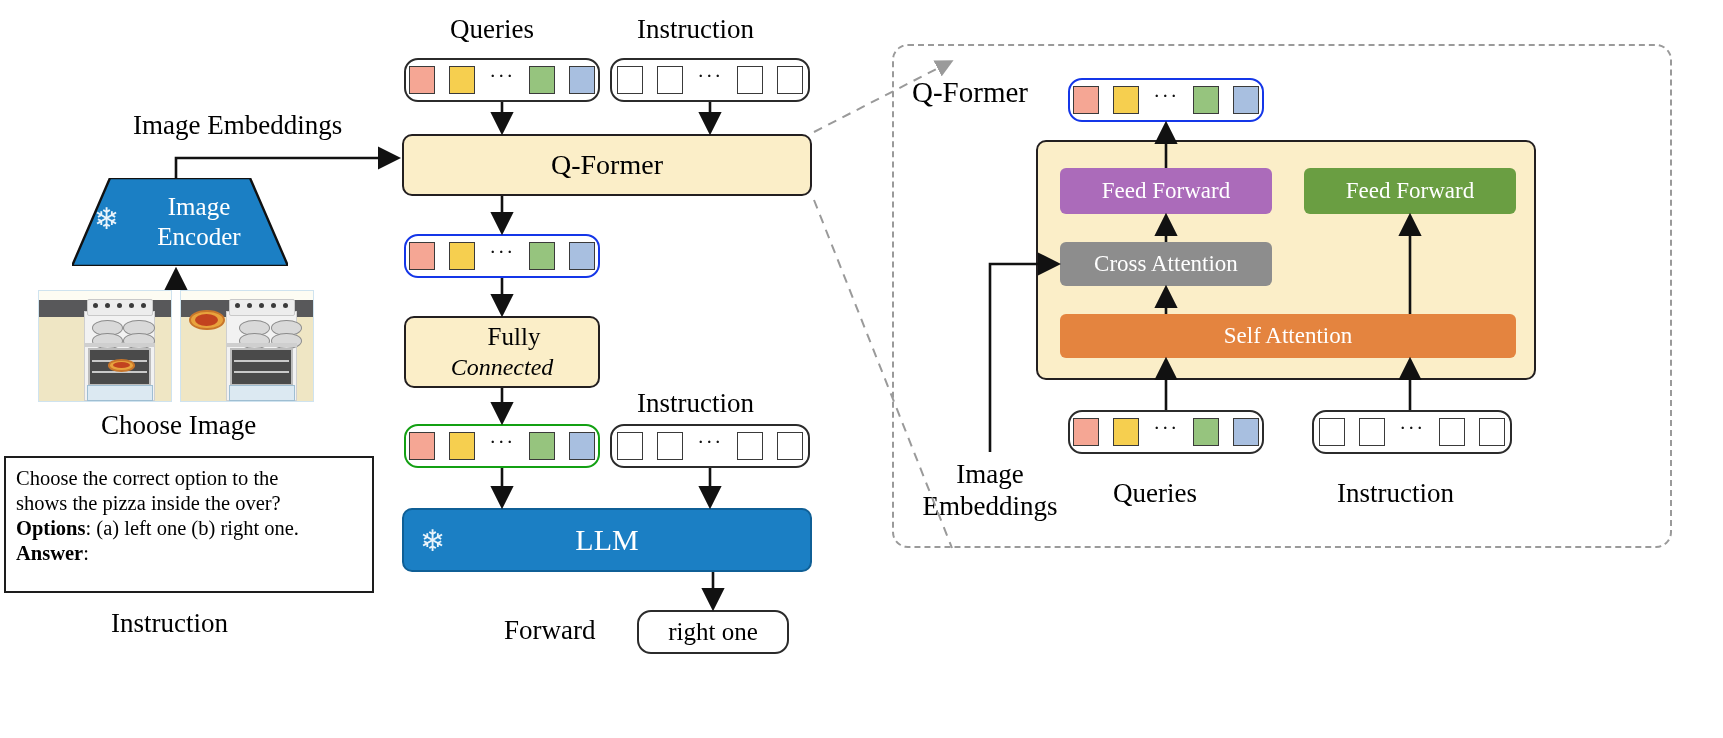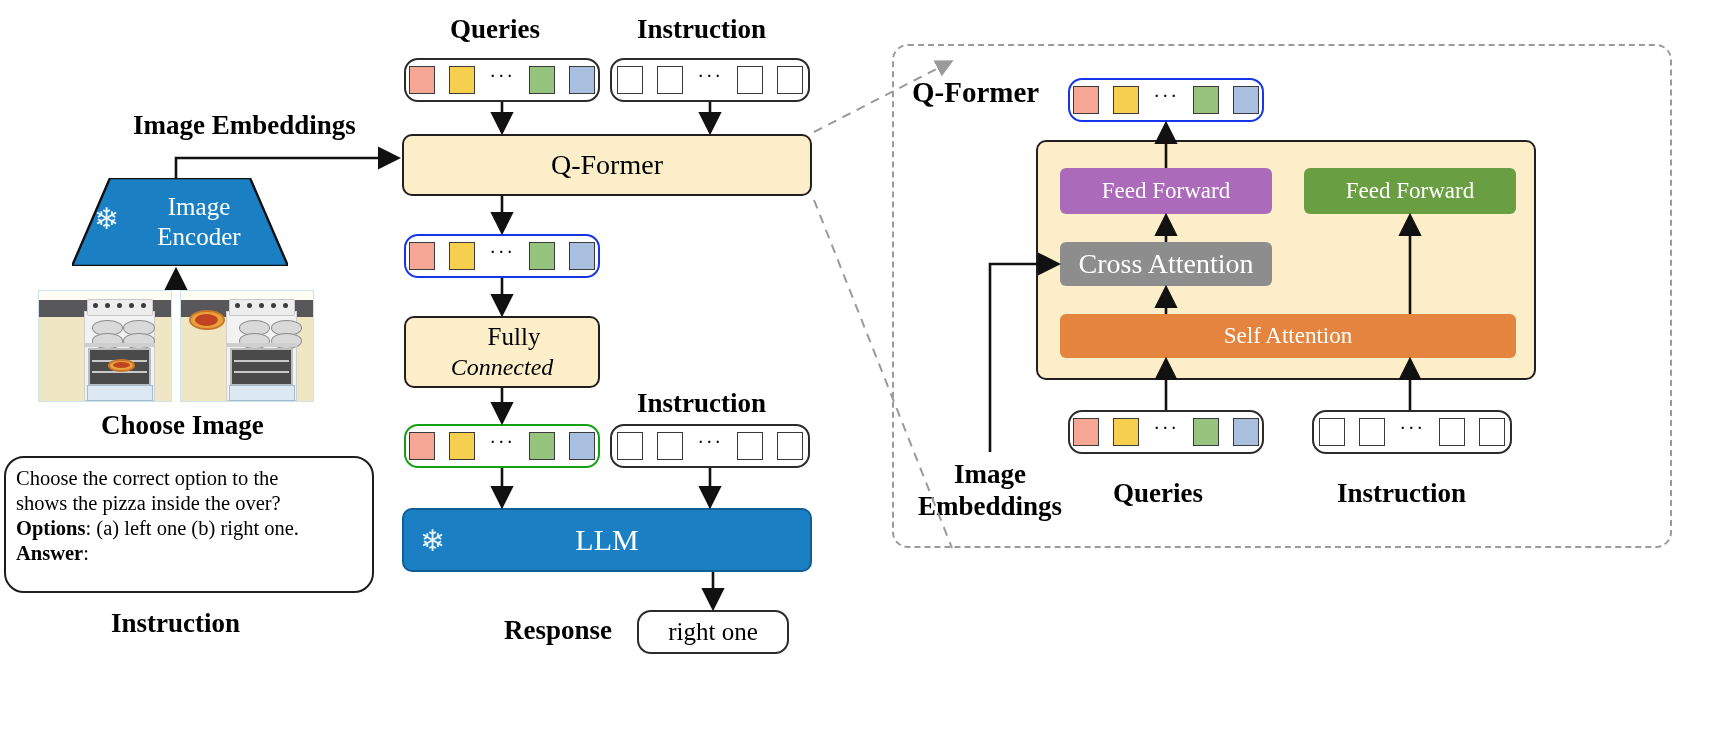--- a/index.html
+++ b/index.html
@@ -21,24 +21,24 @@
 
   
   .block{position:absolute;box-sizing:border-box;display:flex;align-items:center;
          justify-content:center;border-radius:10px;}
   .cream{background:#fbeec8;border:2.2px solid #231f20;}
   .bluebox{background:#1b7fc4;border:2.2px solid #0f5f96;color:#fff;}
   .inner{position:absolute;box-sizing:border-box;display:flex;align-items:center;
          justify-content:center;border-radius:6px;color:#fff;}
 
   
-  .cap{position:absolute;font-weight:bold;white-space:nowrap;}
-
-  
-  .card{position:absolute;border:2.2px solid #1d1d1d;border-radius:20px;
+  .cap{position:absolute;font-weight:normal;white-space:nowrap;}
+
+  
+  .card{position:absolute;border:2.2px solid #1d1d1d;border-radius:0;
         background:#fff;box-sizing:border-box;padding:8px 10px 6px 10px;
         font-size:20.5px;line-height:25px;}
 
   
   .panel{position:absolute;border:2px dashed #9a9a9a;border-radius:16px;
          box-sizing:border-box;}
 
   svg.overlay{position:absolute;left:0;top:0;width:1723px;height:738px;
               pointer-events:none;}
 
@@ -202,21 +202,21 @@
     <span class="dots">···</span>
     <div class="tok empty"></div>
     <div class="tok empty"></div>
   </div>
 
 <div class="block bluebox" style="left:402px;top:508px;width:410px;height:64px;">
   <span class="abs" style="left:16px;top:16px;font-size:30px;line-height:30px;color:#eaf4fb;">❄</span>
   <span style="font-size:30px;">LLM</span>
 </div>
 
-<div class="cap" style="left:504px;top:615px;font-size:27px;">Response</div>
+<div class="cap" style="left:504px;top:615px;font-size:27px;">Forward</div>
 <div class="strip" style="left:637px;top:610px;width:152px;height:44px;">
   <span style="font-size:25px;">right one</span>
 </div>
 
 <div class="panel" style="left:892px;top:44px;width:780px;height:504px;"></div>
 
 <div class="cap" style="left:912px;top:76px;font-size:29px;">Q-Former</div>
 
 <div class="strip blue" style="left:1068px;top:78px;width:196px;height:44px;">
     <div class="tok" style="background: rgb(245, 166, 148);"></div>
@@ -228,21 +228,21 @@
 
 <div class="block cream" style="left:1036px;top:140px;width:500px;height:240px;"></div>
 
 <div class="inner" style="left:1060px;top:168px;width:212px;height:46px;background:#ab6bba;">
   <span style="font-size:23px;">Feed Forward</span>
 </div>
 <div class="inner" style="left:1304px;top:168px;width:212px;height:46px;background:#6a9e42;">
   <span style="font-size:23px;">Feed Forward</span>
 </div>
 <div class="inner" style="left:1060px;top:242px;width:212px;height:44px;background:#8d8d8d;">
-  <span style="font-size:28px;">Cross Attention</span>
+  <span style="font-size:23px;">Cross Attention</span>
 </div>
 <div class="inner" style="left:1060px;top:314px;width:456px;height:44px;background:#e4843f;">
   <span style="font-size:23px;">Self Attention</span>
 </div>
 
 <div class="strip" style="left:1068px;top:410px;width:196px;height:44px;">
     <div class="tok" style="background: rgb(245, 166, 148);"></div>
     <div class="tok" style="background: rgb(246, 207, 79);"></div>
     <span class="dots">···</span>
     <div class="tok" style="background: rgb(150, 196, 126);"></div>

